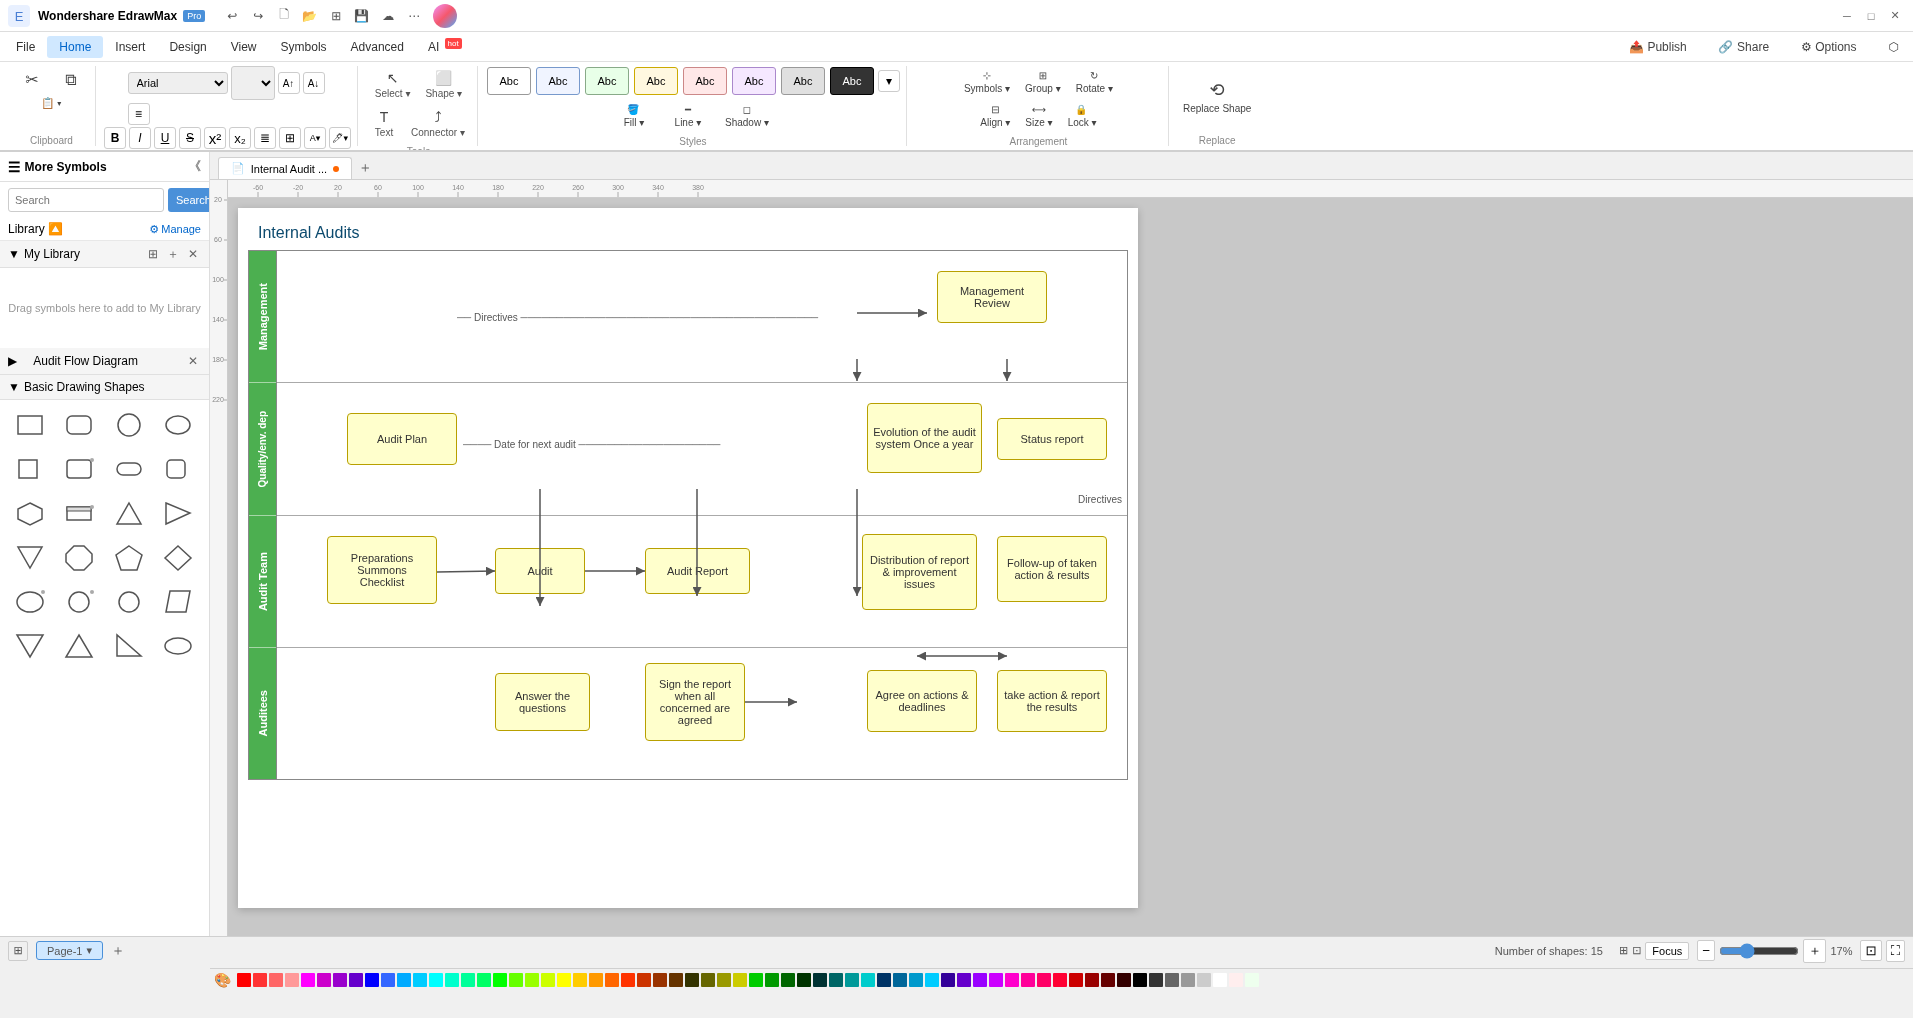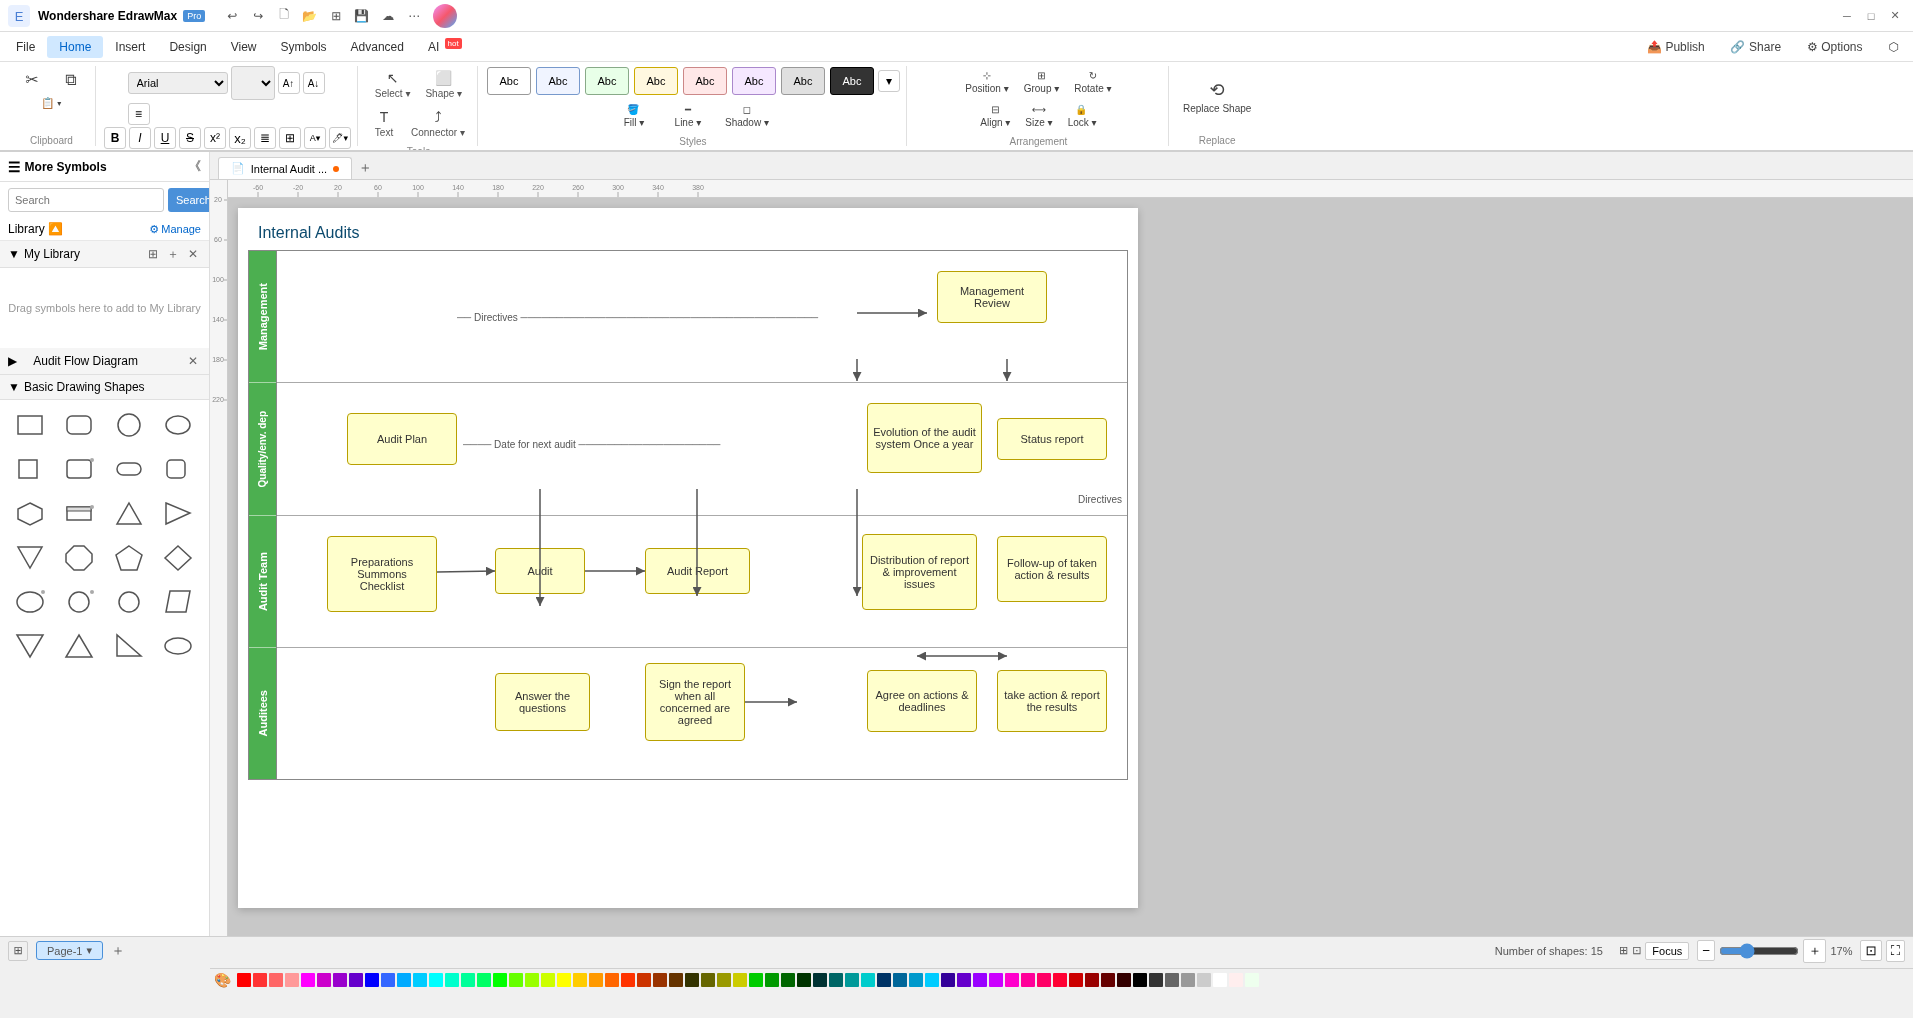--- a/index.html
+++ b/index.html
@@ -36,21 +36,21 @@
       padding: 4px 12px;
       font-size: 12px;
       cursor: pointer;
       border-radius: 3px;
       color: #333;
     }
     .menu-item.active { background: #d0e8ff; color: #0066cc; }
     .ai-badge { background: #ff4444; color: #fff; font-size: 8px; padding: 1px 3px; border-radius: 2px; margin-left: 2px; vertical-align: super; }
 
     
-    .header-right { margin-left: auto; display: flex; gap: 6px; align-items: center; }
+    .header-right { margin-left: auto; display: flex; gap: 12px; align-items: center; }
     .header-btn { display: flex; align-items: center; gap: 4px; padding: 3px 10px; font-size: 12px; cursor: pointer; border-radius: 3px; color: #444; background: transparent; border: none; }
 
     
     #toolbar {
       height: 90px;
       background: #fff;
       border-bottom: 2px solid #d0d0d0;
       display: flex;
       align-items: stretch;
       padding: 4px 8px;
@@ -442,21 +442,21 @@
       </select>
       <button class="small-btn" style="font-size:10px;">A↑</button>
       <button class="small-btn" style="font-size:10px;">A↓</button>
       <button class="small-btn">≡</button>
     </div>
     <div class="toolbar-row" style="gap:3px;margin-top:2px">
       <button class="small-btn" style="font-weight:bold;">B</button>
       <button class="small-btn" style="font-style:italic;">I</button>
       <button class="small-btn" style="text-decoration:underline;">U</button>
       <button class="small-btn" style="text-decoration:line-through;">S</button>
-      <button class="small-btn" style="font-size:12px;">x²</button>
+      <button class="small-btn" style="font-size:15px;">x²</button>
       <button class="small-btn" style="font-size:13px;">x₂</button>
       <button class="small-btn">≣</button>
       <button class="small-btn">⊞</button>
       <button class="small-btn" style="font-size:9px;">A▾</button>
       <button class="small-btn" style="font-size:9px;">🖊▾</button>
     </div>
     <div class="toolbar-section-label">Font and Alignment</div>
   </div>
 
   <div class="toolbar-section">
@@ -509,21 +509,21 @@
         <span style="font-size:10px;">Shadow ▾</span>
       </button>
     </div>
     <div class="toolbar-section-label">Styles</div>
   </div>
 
   <div class="toolbar-section" style="min-width:260px">
     <div class="toolbar-row">
       <button class="tb-tool-btn">
         <span>⊹</span>
-        <span style="font-size:10px;">Position ▾</span>
+        <span style="font-size:10px;">Symbols ▾</span>
       </button>
       <button class="tb-tool-btn">
         <span>⊞</span>
         <span style="font-size:10px;">Group ▾</span>
       </button>
       <button class="tb-tool-btn">
         <span>↻</span>
         <span style="font-size:10px;">Rotate ▾</span>
       </button>
     </div>
@@ -836,21 +836,21 @@
 
                   <div class="shape-box" style="top:20px;right:145px;width:115px;height:70px;">Evolution of the audit system Once a year</div>
 
                   <div class="shape-box" style="top:35px;right:20px;width:110px;height:42px;">Status report</div>
 
                   <div style="position:absolute;bottom:10px;right:5px;font-size:10px;color:#555;margin-left:20px;">Directives</div>
                 </div>
 
                 <div style="flex:1;border-bottom:1.5px solid #aaa;position:relative;min-height:120px;">
 
-                  <div class="shape-box" style="top:20px;left:50px;width:110px;height:76px;">Preparations<br>Summons<br>Checklist</div>
+                  <div class="shape-box" style="top:20px;left:50px;width:110px;height:68px;">Preparations<br>Summons<br>Checklist</div>
 
                   <div class="shape-box" style="top:32px;left:218px;width:90px;height:46px;">Audit</div>
 
                   <div class="shape-box" style="top:32px;left:368px;width:105px;height:46px;">Audit Report</div>
 
                   <div class="shape-box" style="top:18px;right:150px;width:115px;height:76px;">Distribution of report &amp; improvement issues</div>
 
                   <div class="shape-box" style="top:20px;right:20px;width:110px;height:66px;">Follow-up of taken action &amp; results</div>
 
                   <svg style="position:absolute;top:0;left:0;width:100%;height:100%;pointer-events:none;">

